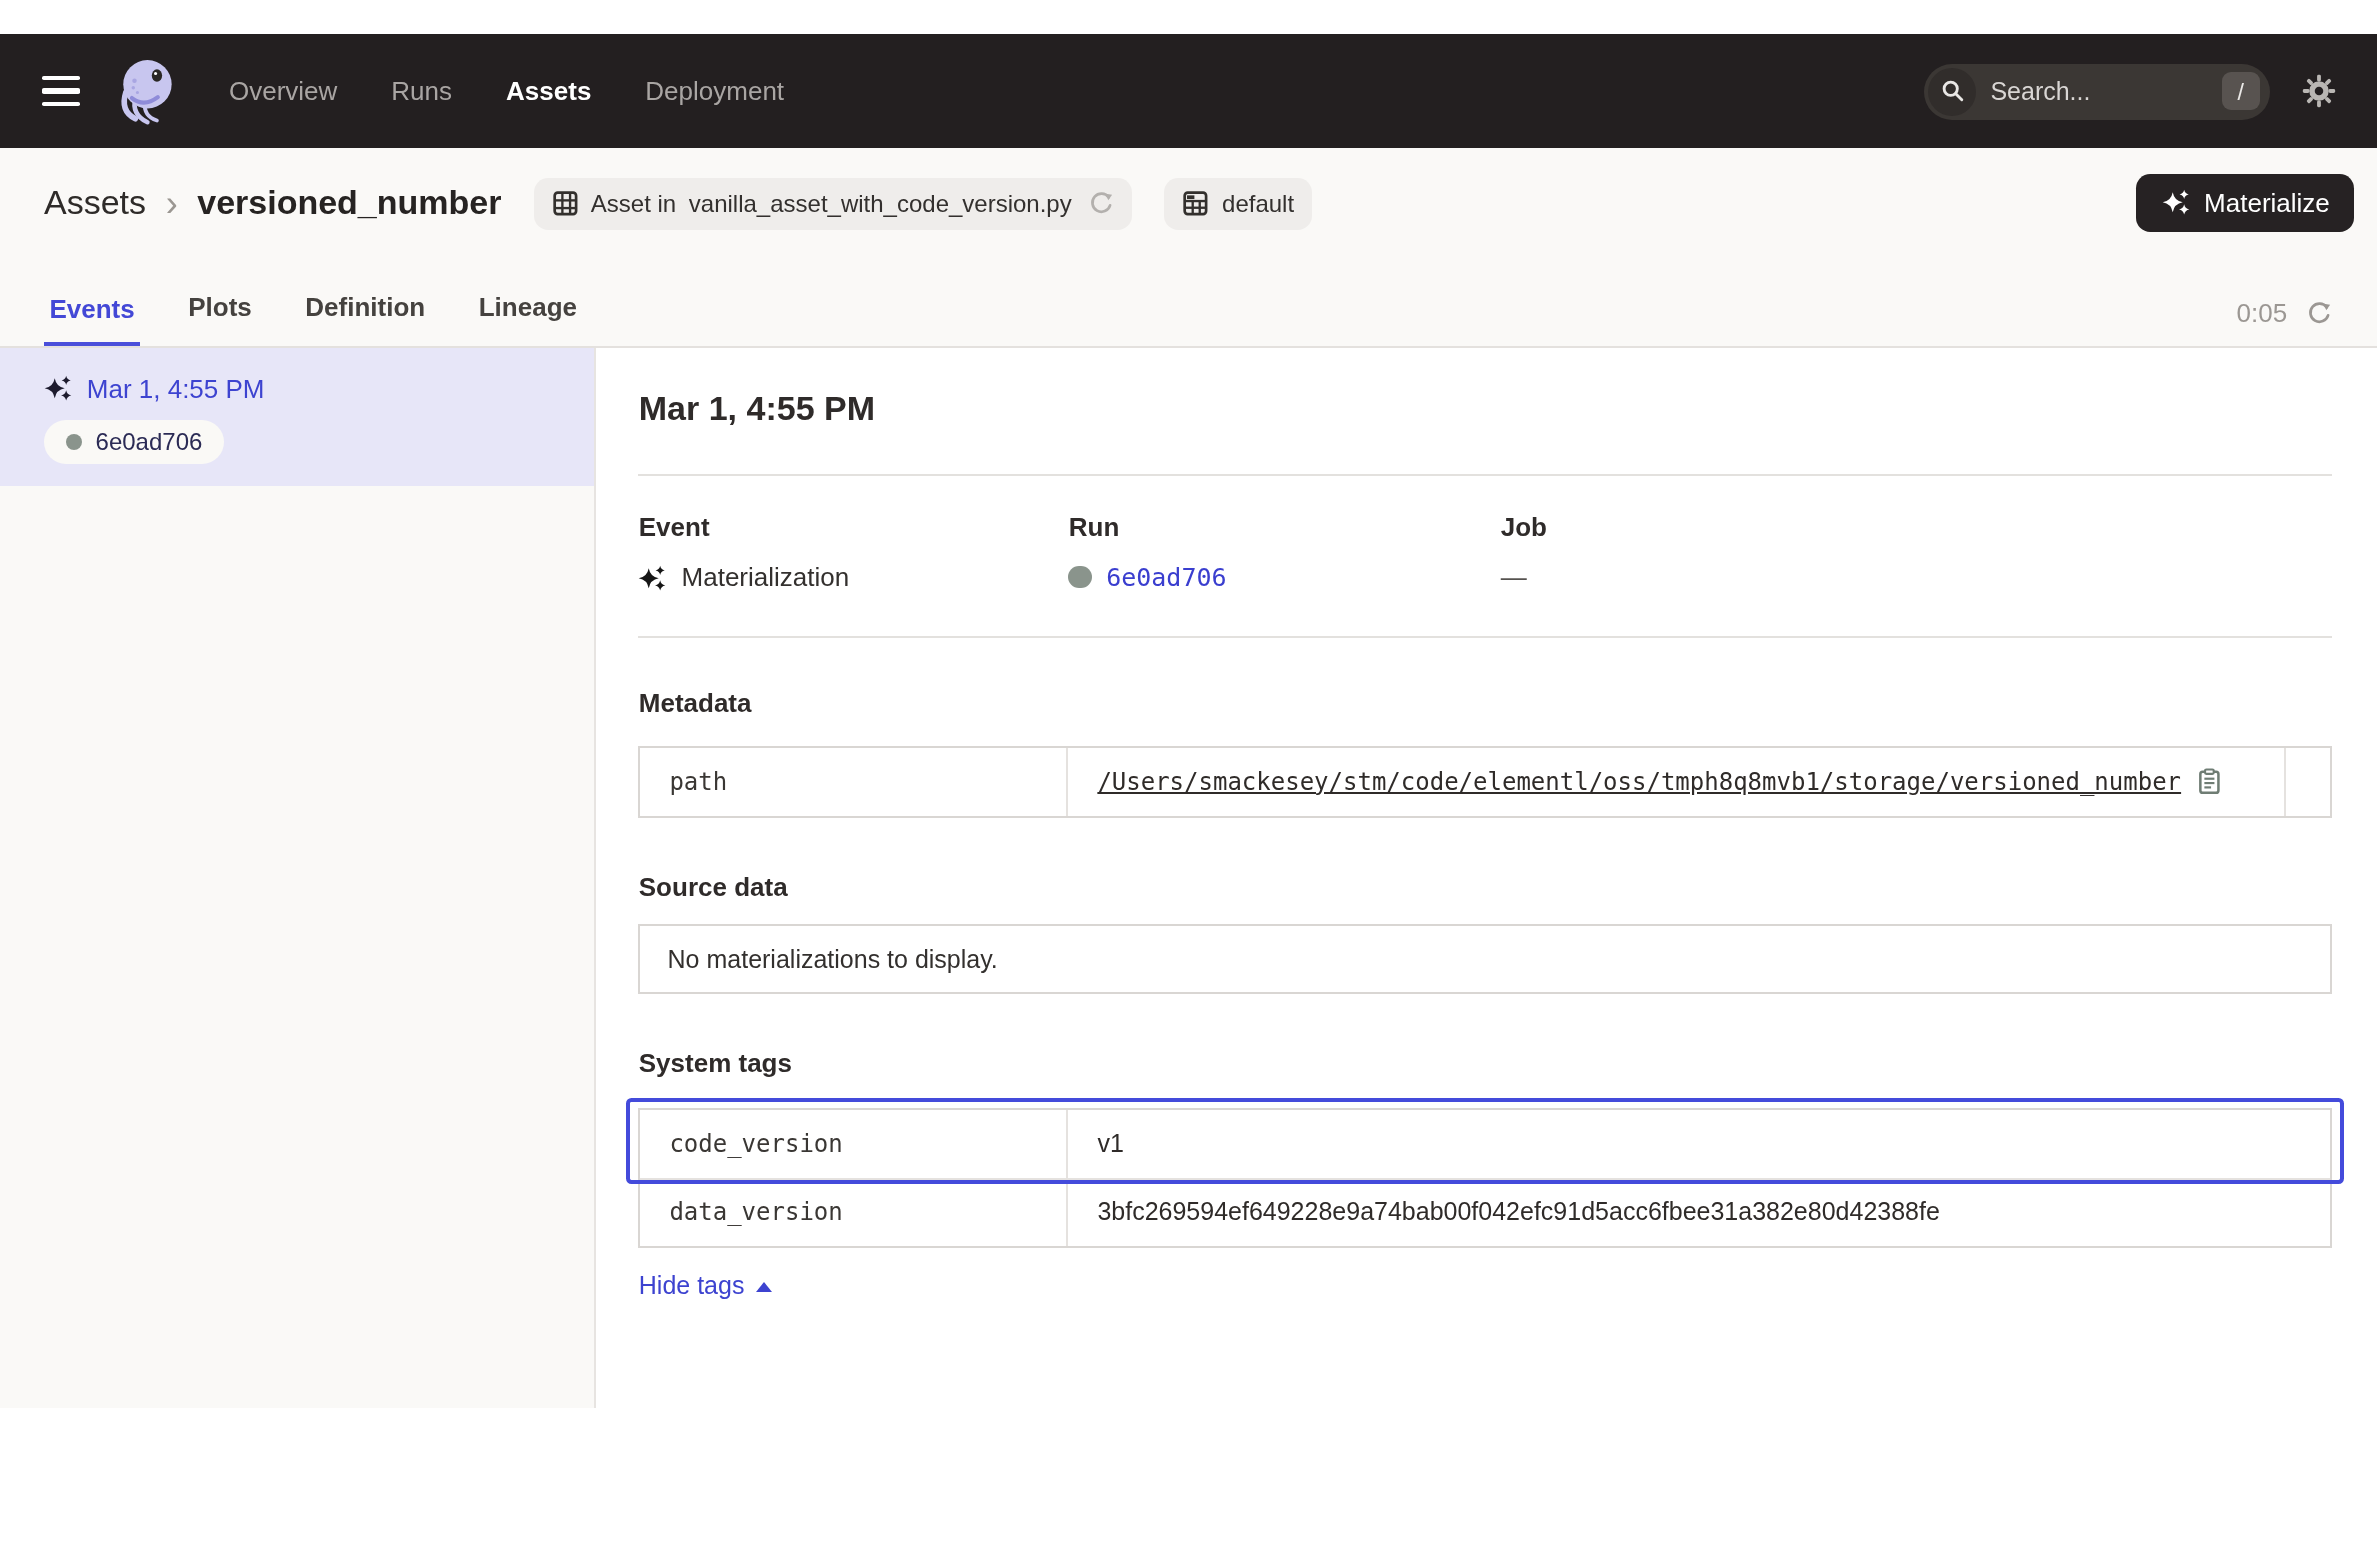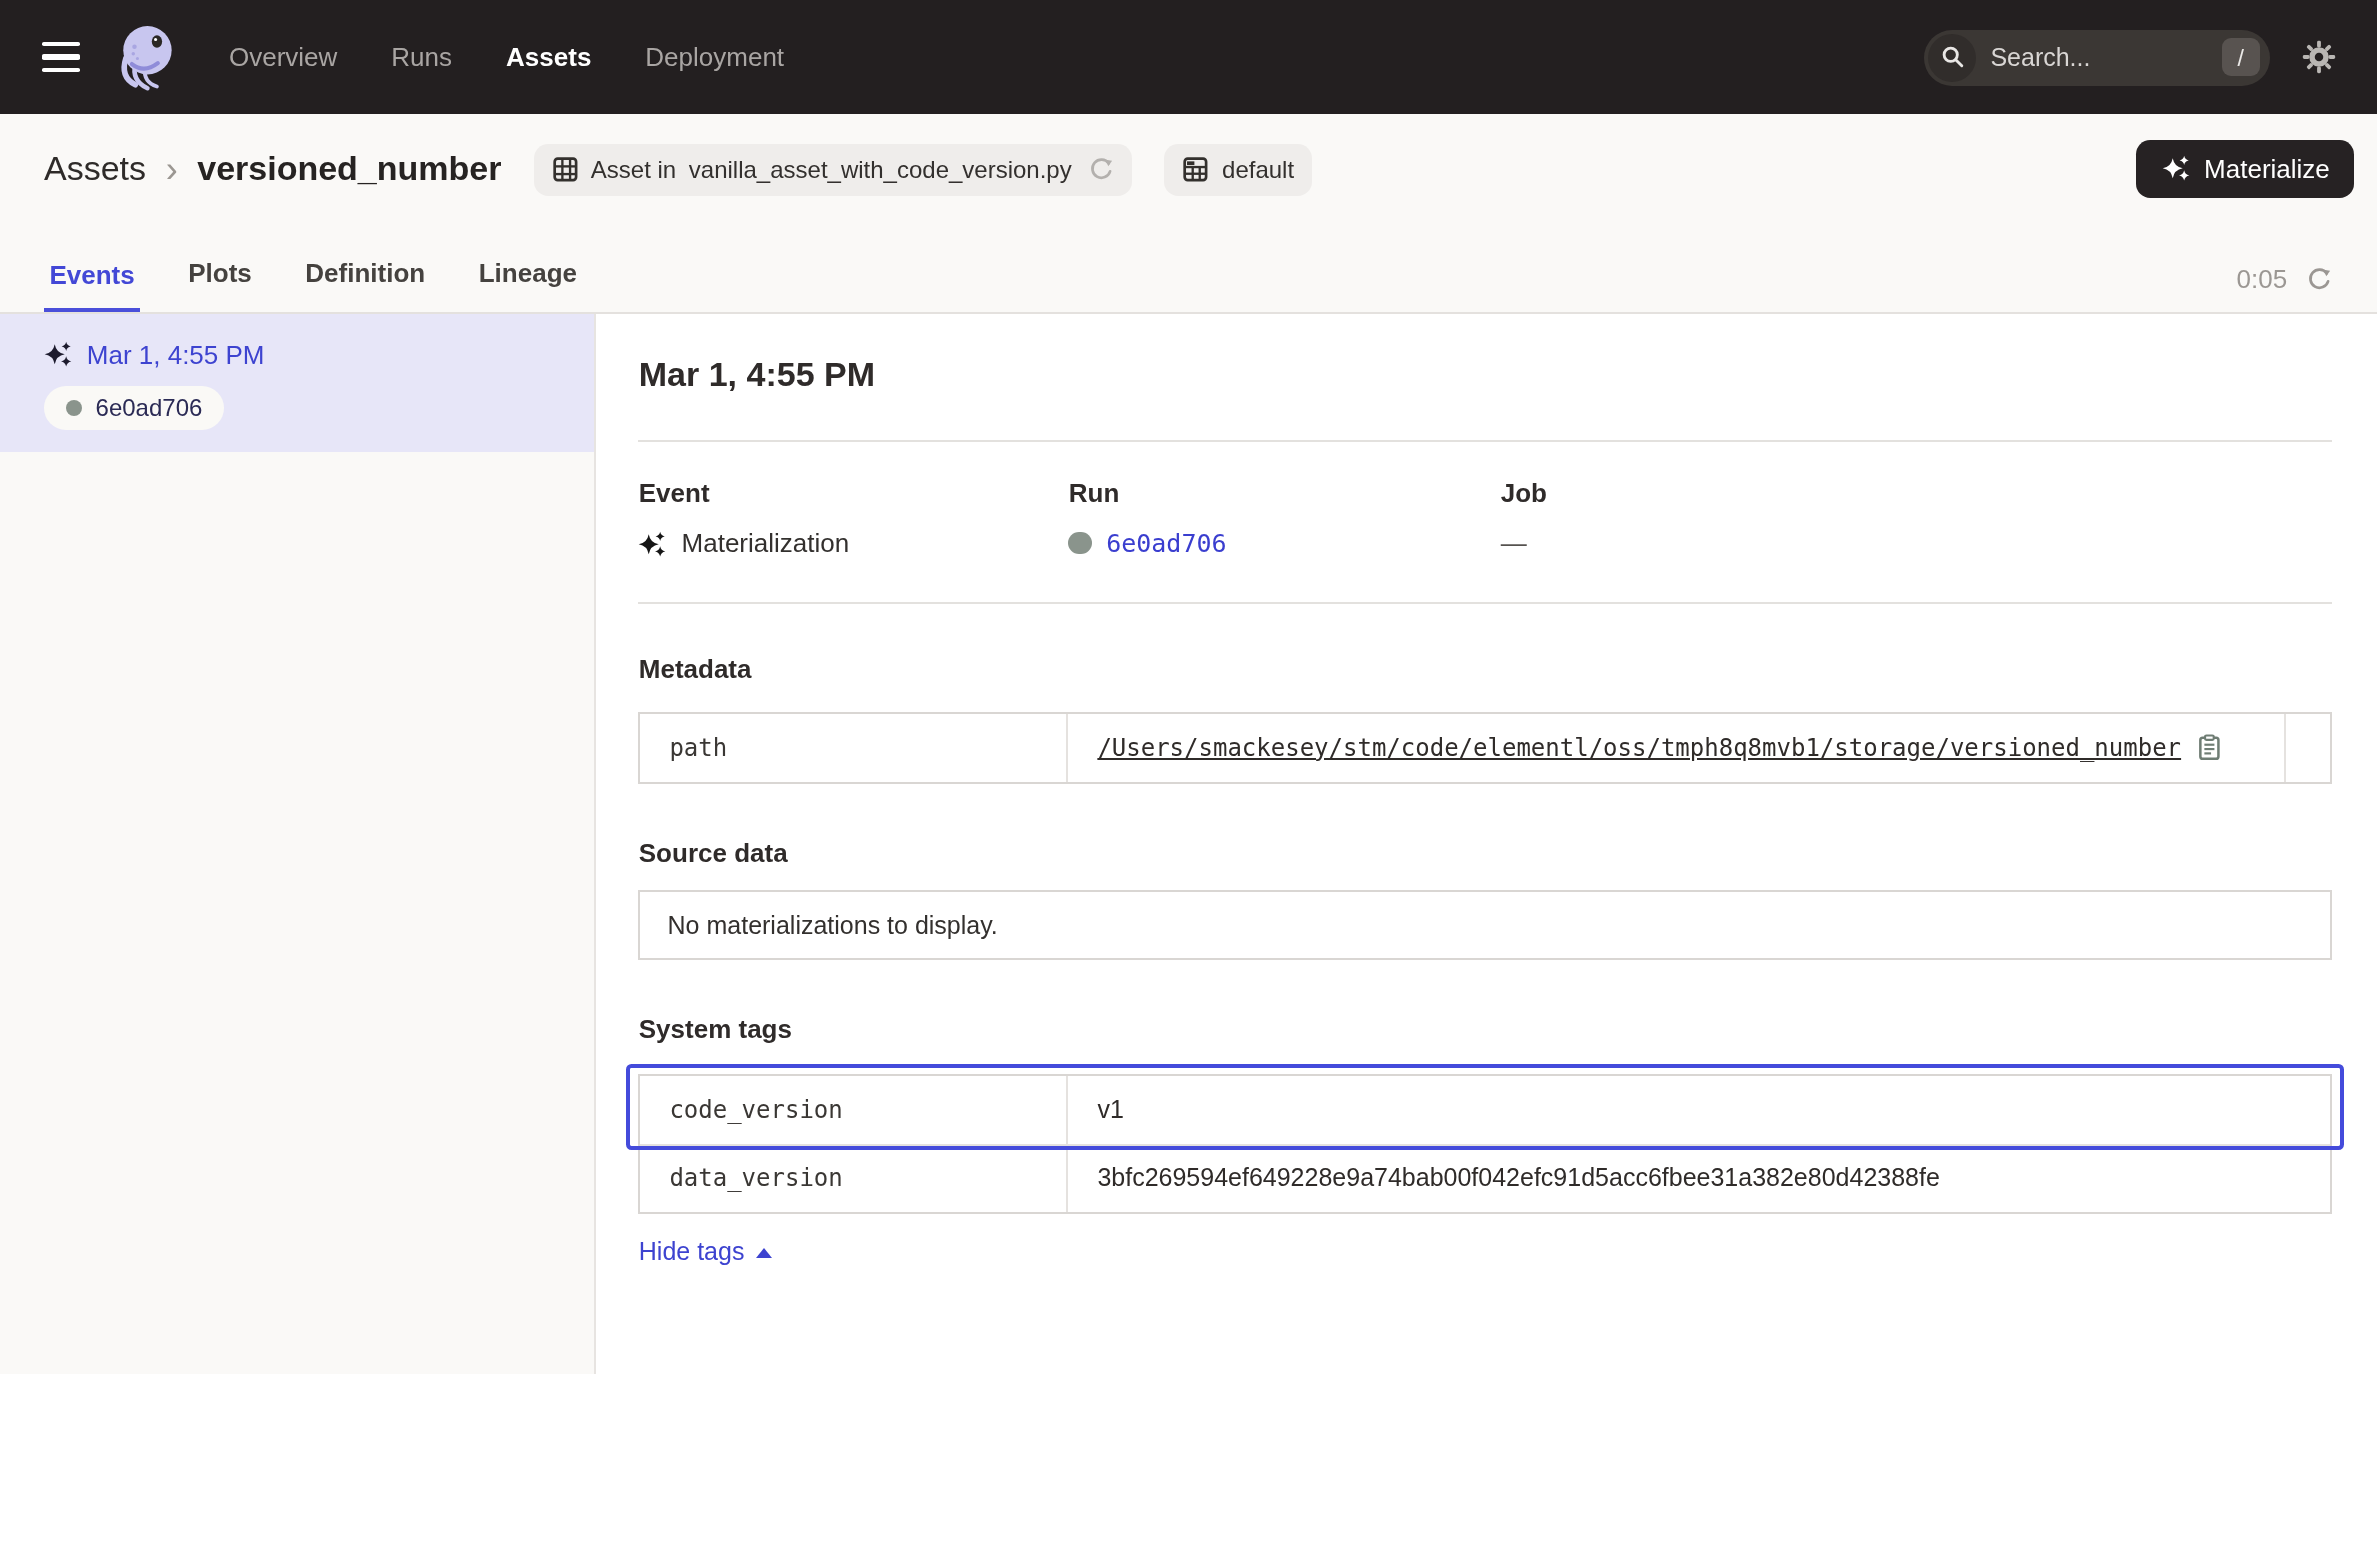--- a/index.html
+++ b/index.html
@@ -1,16 +1,16 @@
 <!DOCTYPE html>
 <html style="font-size:14.3px"><head>
 <meta charset="utf-8">
 <style>
   html,body{margin:0;padding:0;background:#fff;}
-  .canvas{width:2377px;height:1374px;overflow:hidden;position:relative;}
+  .canvas{width:2377px;height:1374px;overflow:hidden;position:relative;margin-top:34px;}
   .stage{width:1189px;height:781px;transform:scale(2);transform-origin:0 0;
          font-family:"Liberation Sans", sans-serif;color:#2f2b2a;background:#fff;
          display:flex;flex-direction:column;}
   .mono{font-family:"DejaVu Sans Mono", monospace;}
 
   
   .topnav{height:57px;background:#231f20;display:flex;align-items:center;padding:0 21.4px 0 20.5px;flex:none;}
   .hamburger{width:19.6px;display:flex;flex-direction:column;gap:4px;cursor:pointer;}
   .hamburger span{display:block;height:2.3px;background:#fff;border-radius:0.9px;}
   .logo{margin-left:13.4px;width:38px;height:38px;flex:none;}

